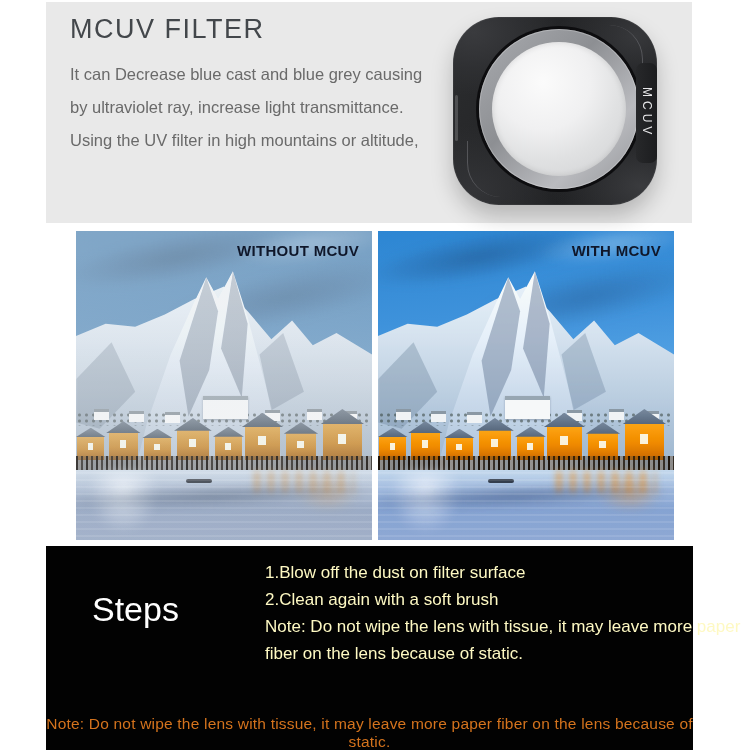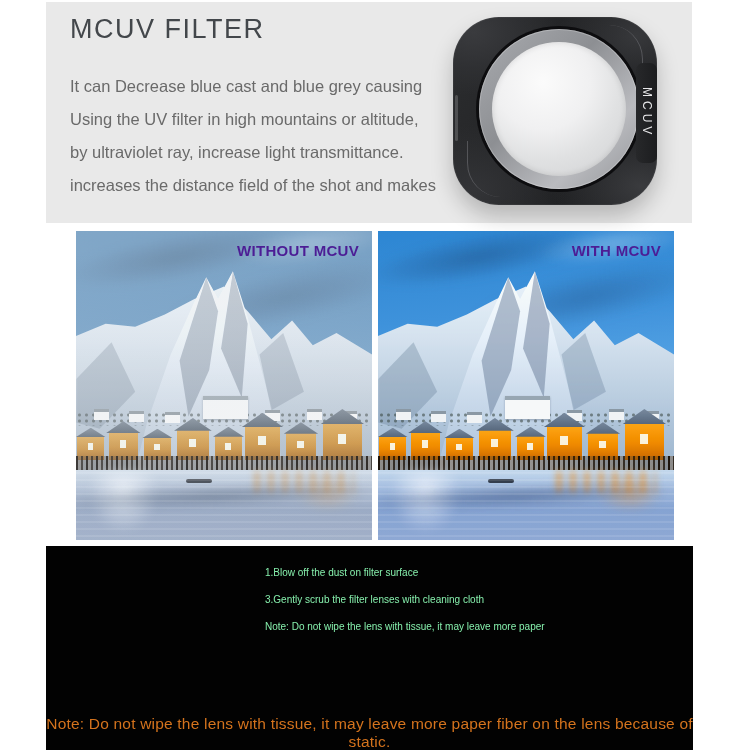--- a/index.html
+++ b/index.html
@@ -6,21 +6,21 @@
   .page{
     position:relative;width:750px;height:750px;margin:2px auto;background:#ffffff;
     font-family:Liberation Sans, sans-serif;overflow:hidden;
   }
   
   .gray-panel{position:absolute;left:46px;top:0;width:646px;height:221px;background:#e9e9e9;}
   .page-title{
     position:absolute;left:24px;top:12px;font-size:27px;color:#43474b;
     letter-spacing:1.5px;font-weight:400;
   }
-  .description{position:absolute;left:24px;top:68px;width:390px;}
+  .description{position:absolute;left:24px;top:56px;width:390px;}
   .description .line{font-size:16.5px;line-height:33px;color:#6a6a6a;white-space:nowrap;}
   
   .product{position:absolute;left:453px;top:15px;width:204px;height:188px;}
   .filter-body{
     position:absolute;inset:0;border-radius:46px;
     background:
       radial-gradient(120px 90px at 10% 8%, #3a3b3e 0%, rgba(48,49,52,.8) 40%, rgba(0,0,0,0) 70%),
       radial-gradient(120px 90px at 90% 10%, #37383b 0%, rgba(0,0,0,0) 65%),
       radial-gradient(140px 100px at 10% 92%, #333437 0%, rgba(0,0,0,0) 65%),
       radial-gradient(150px 110px at 92% 90%, #3a3b3e 0%, rgba(0,0,0,0) 60%),
@@ -52,47 +52,46 @@
   }
   .edge-mark{position:absolute;left:2px;top:78px;width:3px;height:46px;border-radius:2px;background:rgba(255,255,255,.18);}
   
   .photos{position:absolute;left:76px;top:229px;width:598px;height:309px;display:flex;gap:6px;}
   .photo{position:relative;flex:1;overflow:hidden;background:#5b9bd0;}
   .scene{position:absolute;inset:0;}
   .photo.without .scene{filter:brightness(1.07) saturate(.68) contrast(.93);}
   .photo.with .scene{filter:saturate(1.18) contrast(1.07) brightness(.98);}
   .layer{position:absolute;}
   .photo-label{
-    position:absolute;top:11px;right:13px;color:#4c1d95;font-size:15px;font-weight:700;
+    position:absolute;top:11px;right:13px;color:#0f172a;font-size:15px;font-weight:700;
     letter-spacing:.3px;z-index:5;
   }
   .haze{position:absolute;inset:0;z-index:4;background:linear-gradient(160deg,rgba(218,230,242,.30),rgba(205,222,238,.10) 60%,rgba(255,255,255,0));}
   
   .black-panel{position:absolute;left:46px;top:544px;width:647px;height:206px;background:#020202;}
   .cleaning-heading{position:absolute;left:46px;top:43px;color:#ffffff;}
   .cleaning-heading .hline{font-size:34px;line-height:41px;font-weight:400;}
   .steps{position:absolute;left:219px;top:13px;width:420px;}
-  .steps .step{color:#86efac;font-size:10px;line-height:27px;white-space:nowrap;}
+  .steps .step{color:#fef9c3;font-size:17px;line-height:27px;white-space:nowrap;}
   .footer-note{
     position:absolute;left:0;right:0;top:169px;text-align:center;
     font-size:15.5px;color:#d4731d;letter-spacing:.2px;
   }
 </style>
 </head>
 <body>
 
 <div class="page">
 
   <div class="gray-panel">
     <div class="page-title">MCUV FILTER</div>
     <div class="description">
       <div class="line">It can Decrease blue cast and blue grey causing</div>
+      <div class="line">by ultraviolet ray, increase light transmittance.</div>
       <div class="line">Using the UV filter in high mountains or altitude,</div>
-      <div class="line">by ultraviolet ray, increase light transmittance.</div>
-      <div class="line">increases the distance field of the shot and makes</div>
     </div>
   </div>
 
   <div class="product">
     <div class="filter-body">
       <div class="seam seam-tr"></div>
       <div class="seam seam-bl"></div>
       <div class="edge-mark"></div>
       <div class="lens-ring"></div>
       <div class="lens-glass"></div>
@@ -232,22 +231,24 @@
           <div class="layer" style="left: 37%; top: 80.2%; width: 9%; height: 1.4%; background: rgba(38, 44, 54, 0.85); border-radius: 2px;"></div>
           <div class="layer" style="inset: 78% 0px 0px; background: repeating-linear-gradient(rgba(255, 255, 255, 0.1) 0px, rgba(255, 255, 255, 0.1) 2px, rgba(0, 0, 0, 0) 2px, rgba(0, 0, 0, 0) 7px);"></div>
         </div>
 
       <div class="photo-label">WITH MCUV</div>
     </div>
   </div>
 
   <div class="black-panel">
     <div class="cleaning-heading">
+      <div class="hline">Steps</div>
     </div>
     <div class="steps">
       <div class="step">1.Blow off the dust on filter surface</div>
-      <div class="step">3.Gently scrub the filter lenses with cleaning cloth</div>
+      <div class="step">2.Clean again with a soft brush</div>
       <div class="step">Note: Do not wipe the lens with tissue, it may leave more paper</div>
+      <div class="step">fiber on the lens because of static.</div>
     </div>
     <div class="footer-note">Note: Do not wipe the lens with tissue, it may leave more paper fiber on the lens because of static.</div>
   </div>
 
 </div>
 
 </body></html>

